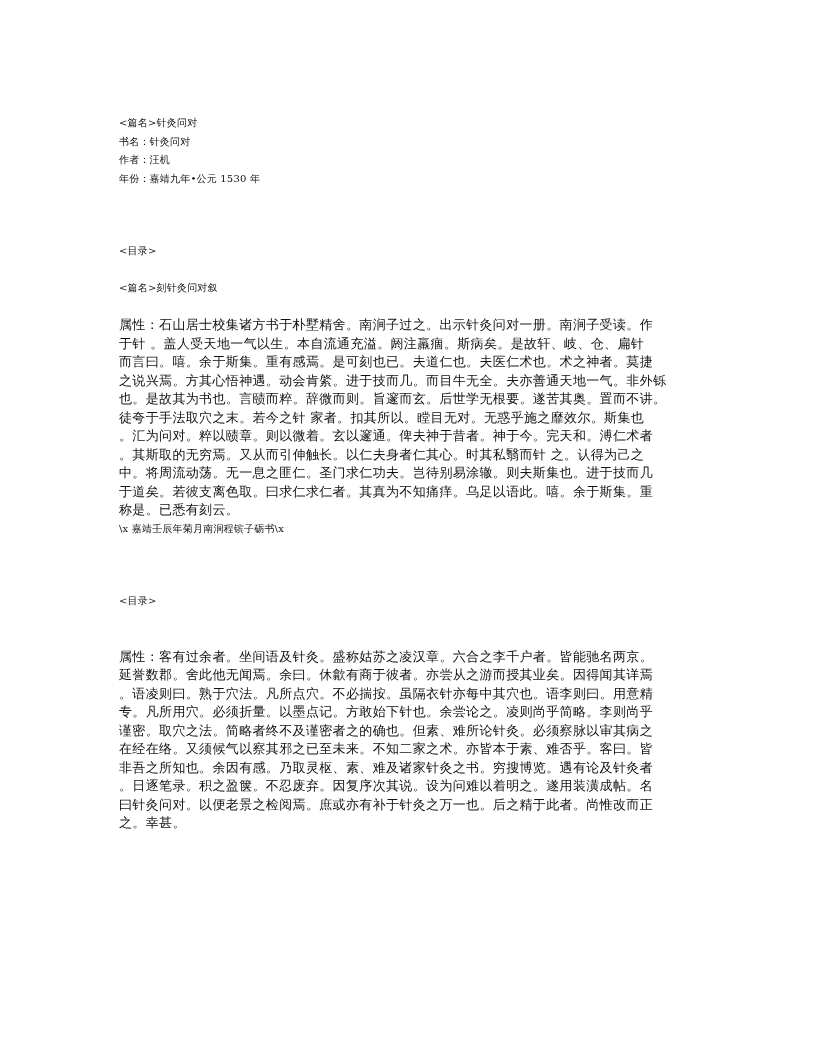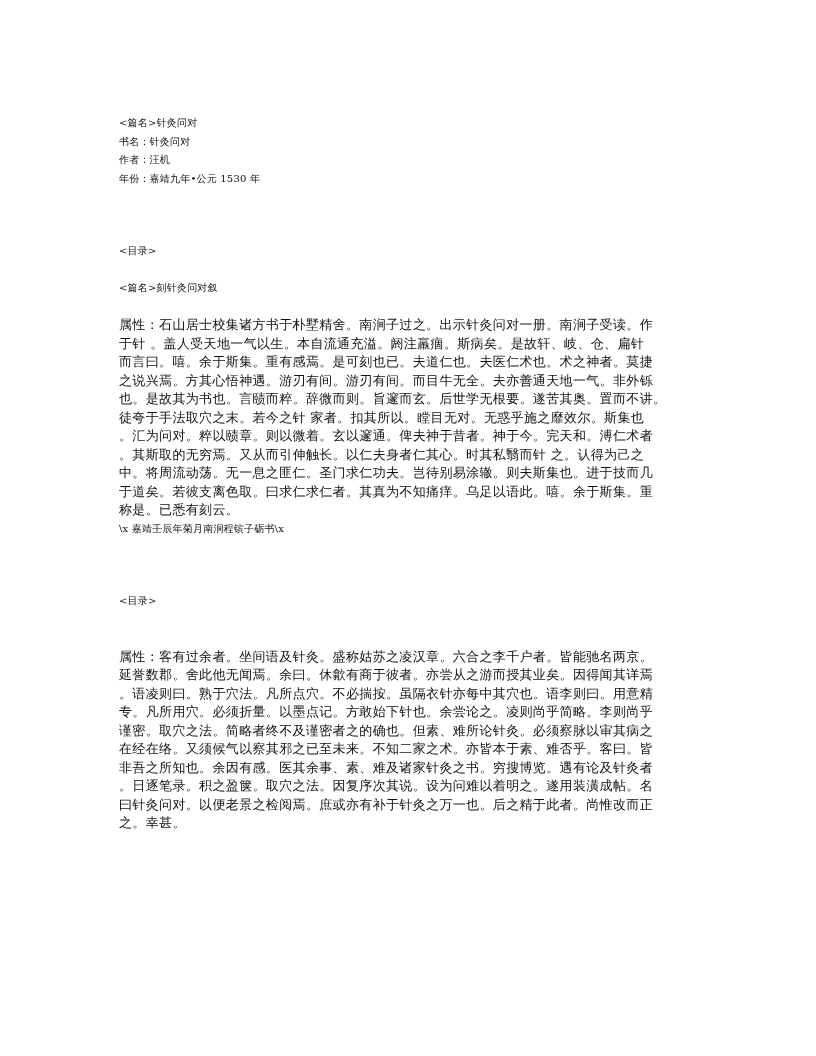--- a/index.html
+++ b/index.html
@@ -28,21 +28,21 @@
 
   <div class="gap-lg"></div>
   <div class="line">&lt;目录&gt;</div>
   <div class="gap-md"></div>
   <div class="line">&lt;篇名&gt;刻针灸问对叙</div>
   <div class="gap-md"></div>
   <div class="para">
     <span class="pl">属性：石山居士校集诸方书于朴墅精舍。南涧子过之。出示针灸问对一册。南涧子受读。作</span>
     <span class="pl">于针 。盖人受天地一气以生。本自流通充溢。阏注羸痼。斯病矣。是故轩、岐、仓、扁针</span>
     <span class="pl">而言曰。嘻。余于斯集。重有感焉。是可刻也已。夫道仁也。夫医仁术也。术之神者。莫捷</span>
-    <span class="pl">之说兴焉。方其心悟神遇。游刃有间。游刃有间。而目牛无全。夫亦善通天地一气。非外铄</span>
+    <span class="pl">之说兴焉。方其心悟神遇。动会肯綮。进于技而几。而目牛无全。夫亦善通天地一气。非外铄</span>
     <span class="pl">也。是故其为书也。言赜而粹。辞微而则。旨邃而玄。后世学无根要。遂苦其奥。置而不讲。</span>
     <span class="pl">徒夸于手法取穴之末。若今之针 家者。扣其所以。瞠目无对。无惑乎施之靡效尔。斯集也</span>
     <span class="pl">。汇为问对。粹以赜章。则以微着。玄以邃通。俾夫神于昔者。神于今。完天和。溥仁术者</span>
     <span class="pl">。其斯取的无穷焉。又从而引伸触长。以仁夫身者仁其心。时其私翳而针 之。认得为己之</span>
     <span class="pl">中。将周流动荡。无一息之匪仁。圣门求仁功夫。岂待别易涂辙。则夫斯集也。进于技而几</span>
     <span class="pl">于道矣。若彼支离色取。曰求仁求仁者。其真为不知痛痒。乌足以语此。嘻。余于斯集。重</span>
     <span class="pl">称是。已悉有刻云。</span>
   </div>
   <div class="line">\x 嘉靖壬辰年菊月南涧程镔子砺书\x</div>
 
@@ -50,18 +50,18 @@
   <div class="line">&lt;目录&gt;</div>
   <div class="gap-md"></div>
   <div class="gap-md"></div>
   <div class="para">
     <span class="pl">属性：客有过余者。坐间语及针灸。盛称姑苏之凌汉章。六合之李千户者。皆能驰名两京。</span>
     <span class="pl">延誉数郡。舍此他无闻焉。余曰。休歙有商于彼者。亦尝从之游而授其业矣。因得闻其详焉</span>
     <span class="pl">。语凌则曰。熟于穴法。凡所点穴。不必揣按。虽隔衣针亦每中其穴也。语李则曰。用意精</span>
     <span class="pl">专。凡所用穴。必须折量。以墨点记。方敢始下针也。余尝论之。凌则尚乎简略。李则尚乎</span>
     <span class="pl">谨密。取穴之法。简略者终不及谨密者之的确也。但素、难所论针灸。必须察脉以审其病之</span>
     <span class="pl">在经在络。又须候气以察其邪之已至未来。不知二家之术。亦皆本于素、难否乎。客曰。皆</span>
-    <span class="pl">非吾之所知也。余因有感。医其余事、素、难及诸家针灸之书。穷搜博览。遇有论及针灸者</span>
-    <span class="pl">。日逐笔录。积之盈箧。取穴之法。因复序次其说。设为问难以着明之。遂用装潢成帖。名</span>
+    <span class="pl">非吾之所知也。余因有感。乃取灵枢、素、难及诸家针灸之书。穷搜博览。遇有论及针灸者</span>
+    <span class="pl">。日逐笔录。积之盈箧。不忍废弃。因复序次其说。设为问难以着明之。遂用装潢成帖。名</span>
     <span class="pl">曰针灸问对。以便老景之检阅焉。庶或亦有补于针灸之万一也。后之精于此者。尚惟改而正</span>
     <span class="pl">之。幸甚。</span>
   </div>
 </div>
 
 </body></html>

